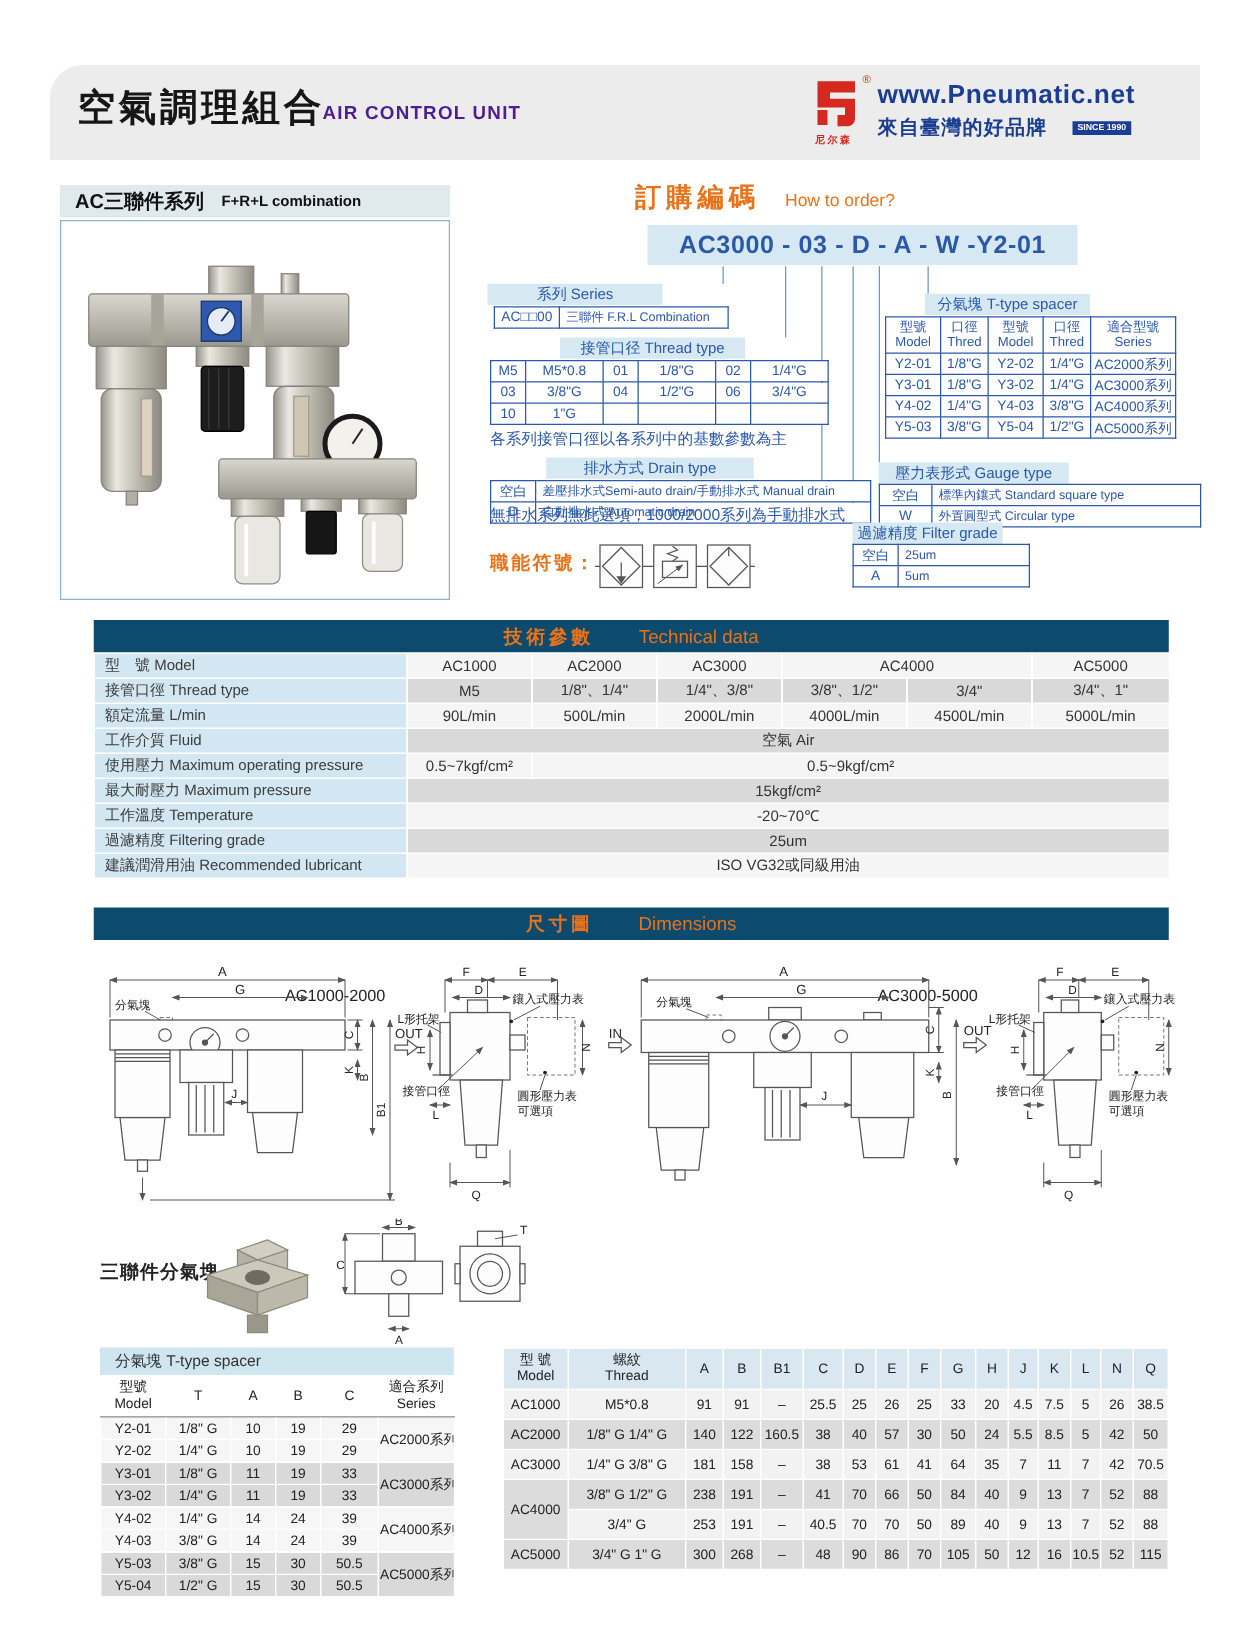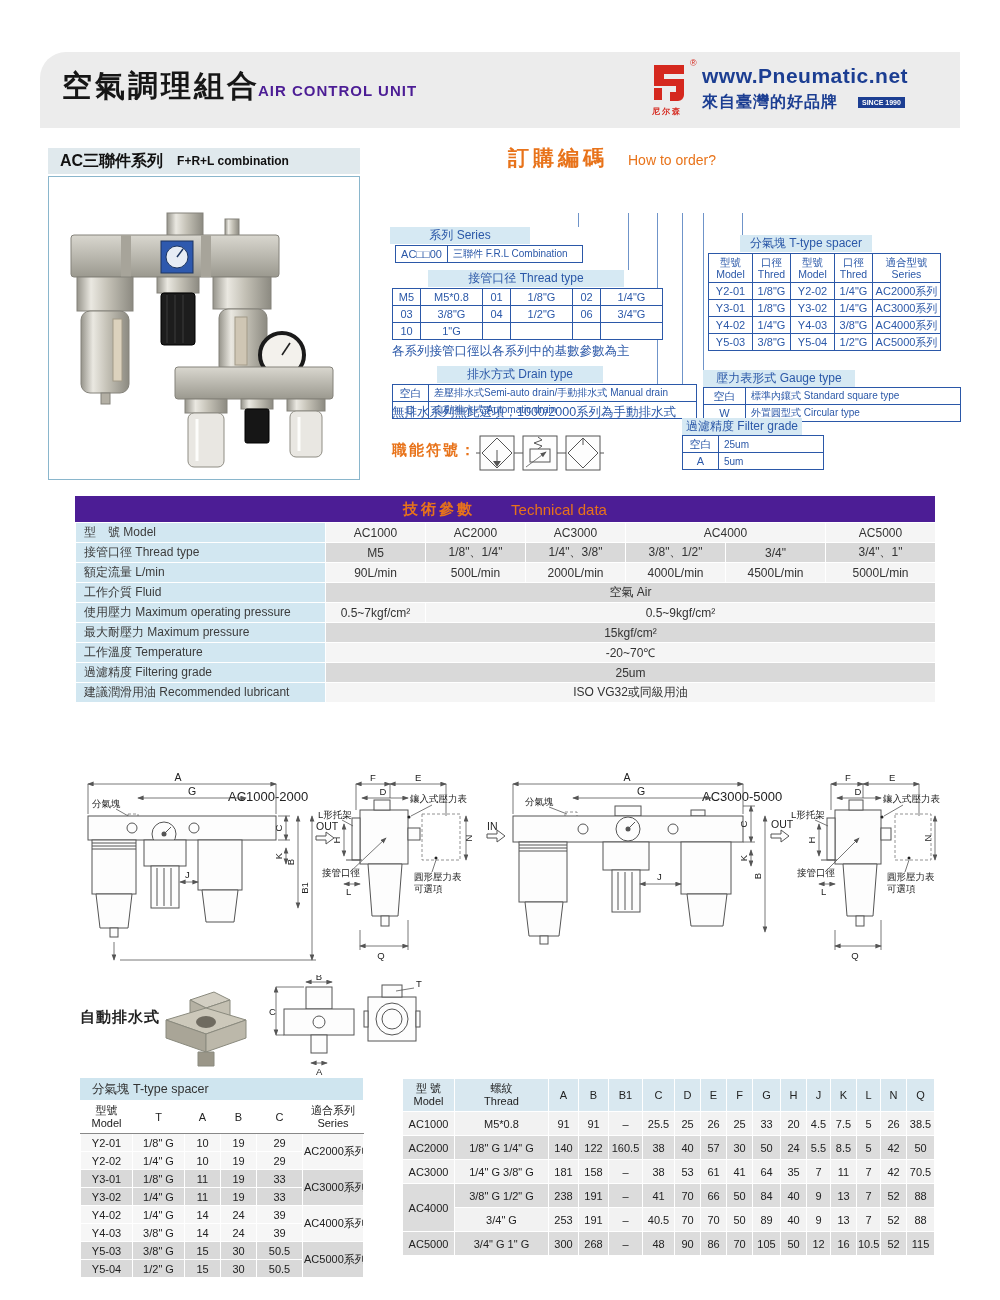--- a/index.html
+++ b/index.html
@@ -29,21 +29,21 @@
   .conn{position:absolute;width:1px;background:#6f94c9;}
   .bar{background:#d6e9f3;color:#2b58a8;font-size:12px;text-align:center;line-height:17px;height:17px;overflow:hidden;white-space:nowrap;}
   .btable{border-collapse:collapse;table-layout:fixed;}
   .btable td,.btable th{border:1px solid #2b58a8;color:#2b58a8;font-size:11px;text-align:center;
     padding:0 2px;overflow:hidden;white-space:nowrap;background:#fff;height:16px;font-weight:normal;}
   .btable th{white-space:pre-line;line-height:12px;font-size:10.5px;padding:2px 1px;}
   .btable td.tl{text-align:left;padding-left:5px;white-space:nowrap;font-size:10px;}
   .note{color:#2b58a8;font-size:12.5px;white-space:nowrap;}
   .symlab{color:#e8731a;font-weight:bold;font-size:15px;letter-spacing:2px;}
   
-  .sec-bar{background:#4c1d95;height:26px;display:flex;align-items:center;justify-content:center;gap:36px;}
+  .sec-bar{background:#0c4a6e;height:26px;display:flex;align-items:center;justify-content:center;gap:36px;}
   .sec-zh{color:#e8731a;font-weight:bold;font-size:15px;letter-spacing:3px;}
   .sec-en{color:#e8731a;font-size:15px;}
   
   .techtable{border-collapse:collapse;table-layout:fixed;width:860px;font-size:12px;color:#333;}
   .techtable td{border:1px solid #fff;height:19px;text-align:center;padding:0 2px;overflow:hidden;white-space:nowrap;}
   .techtable tr.tr-w td{background:#f5f5f5;}
   .techtable tr.tr-g td{background:#d9d9d9;}
   .techtable tr td.lbl{background:#d2e7f1;text-align:left;padding-left:8px;color:#3c3c3c;}
   .tech-note{font-size:12px;color:#333;}
   .sub-title{font-size:13px;color:#222;margin-top:32px;}
@@ -151,20 +151,21 @@
         <rect x="196" y="232" width="24" height="34" rx="2" fill="#161616" stroke="#000"></rect>
         <rect x="238" y="222" width="38" height="12" fill="url(#met)" stroke="#84827a"></rect>
         <rect x="241" y="234" width="32" height="46" rx="6" fill="#e9e7e2" stroke="#8f8d84"></rect>
         <line x1="250" y1="240" x2="250" y2="274" stroke="#fdfdfb" stroke-width="3"></line>
       </g>
     </svg>
   </div>
 
   <div class="abs order-zh">訂購編碼</div>
   <div class="abs order-en">How to order?</div>
+  <div class="abs code-box">AC3000 - 03 - D - A - W -Y2-01</div>
 
   <div class="abs conn" style="left:578px;top:213px;height:14px"></div>
   <div class="abs conn" style="left:628px;top:213px;height:57px"></div>
   <div class="abs conn" style="left:657px;top:213px;height:171px"></div>
   <div class="abs conn" style="left:682px;top:213px;height:205px"></div>
   <div class="abs conn" style="left:703px;top:213px;height:157px"></div>
   <div class="abs conn" style="left:742px;top:213px;height:22px"></div>
 
   <div class="abs bar" style="left:390px;top:227px;width:140px">系列 Series</div>
   <table class="abs btable" style="left:395px;top:245px;width:187px">
@@ -173,21 +174,21 @@
         <col style="width:135px">
       </colgroup>
     <tbody>
         <tr>
           <td>AC□□00</td>
           <td class="tl">三聯件 F.R.L Combination</td>
         </tr>
       </tbody>
   </table>
 
-  <div class="abs bar" style="left:428px;top:270px;width:196px">接管口径 Thread type</div>
+  <div class="abs bar" style="left:448px;top:270px;width:148px">接管口径 Thread type</div>
   <table class="abs btable" style="left:392px;top:288px;width:270px">
     <colgroup>
         <col style="width:28px">
         <col style="width:62px">
         <col style="width:28px">
         <col style="width:62px">
         <col style="width:28px">
         <col style="width:62px">
       </colgroup>
     <tbody>
@@ -411,20 +412,24 @@
           <td class="lbl">過濾精度 Filtering grade</td>
           <td colspan="6">25um</td>
         </tr>
         <tr class="tr-w">
           <td class="lbl">建議潤滑用油 Recommended lubricant</td>
           <td colspan="6">ISO VG32或同級用油</td>
         </tr>
       </tbody>
   </table>
 
+  <div class="abs sec-bar" style="left:75px;top:726px;width:860px">
+    <span class="sec-zh">尺寸圖</span>
+    <span class="sec-en">Dimensions</span>
+  </div>
   <div class="abs sub-title" style="left:228px;top:757px">AC1000-2000</div>
   <div class="abs sub-title" style="left:702px;top:757px">AC3000-5000</div>
 
   <svg class="abs" style="left:80px;top:772px" width="400" height="200" viewBox="0 0 400 200">
     <line class="dim" x1="8" y1="12" x2="196" y2="12" marker-start="url(#arr)" marker-end="url(#arr)"></line>
     <line class="dim" x1="8" y1="12" x2="8" y2="42"></line>
       <line class="dim" x1="196" y1="12" x2="196" y2="42"></line>
     <text class="t10" x="98" y="9" text-anchor="middle">A</text>
     <line class="dim" x1="58" y1="26" x2="166" y2="26" marker-start="url(#arr)" marker-end="url(#arr)"></line>
     <text class="t10" x="112" y="23" text-anchor="middle">G</text>
@@ -586,21 +591,21 @@
     <line class="dim" x1="350" y1="158" x2="350" y2="178"></line>
       <line class="dim" x1="396" y1="148" x2="396" y2="178"></line>
     <line class="dim" x1="350" y1="174" x2="396" y2="174" marker-start="url(#arr)" marker-end="url(#arr)"></line>
     <text class="t9" x="370" y="187" text-anchor="middle">Q</text>
     <text class="t9" x="402" y="108">圓形壓力表</text>
     <text class="t9" x="402" y="120">可選項</text>
     <line class="dim" x1="420" y1="100" x2="424" y2="88"></line>
     <circle cx="424" cy="86" r="1.5" fill="#222"></circle>
   </svg>
 
-  <div class="abs sec-label" style="left:80px;top:1008px">自動排水式</div>
+  <div class="abs sec-label" style="left:80px;top:1008px">三聯件分氣塊</div>
   <svg class="abs" style="left:152px;top:978px" width="110" height="95" viewBox="0 0 110 95">
     <polygon points="38,22 62,14 78,22 54,30" fill="#d2cec2" stroke="#8a8a7e"></polygon>
     <polygon points="38,22 54,30 54,48 38,40" fill="#b5b1a3" stroke="#8a8a7e"></polygon>
     <polygon points="54,30 78,22 78,40 54,48" fill="#c4c0b2" stroke="#8a8a7e"></polygon>
     <polygon points="14,42 54,30 94,42 54,56" fill="#ccc8ba" stroke="#8a8a7e"></polygon>
     <polygon points="14,42 54,56 54,74 14,60" fill="#a9a597" stroke="#8a8a7e"></polygon>
     <polygon points="54,56 94,42 94,60 54,74" fill="#bcb8aa" stroke="#8a8a7e"></polygon>
     <ellipse cx="54" cy="44" rx="10" ry="6" fill="#6f6b60"></ellipse>
     <polygon points="46,74 62,74 62,88 46,88" fill="#9a9688" stroke="#8a8a7e"></polygon>
   </svg>

